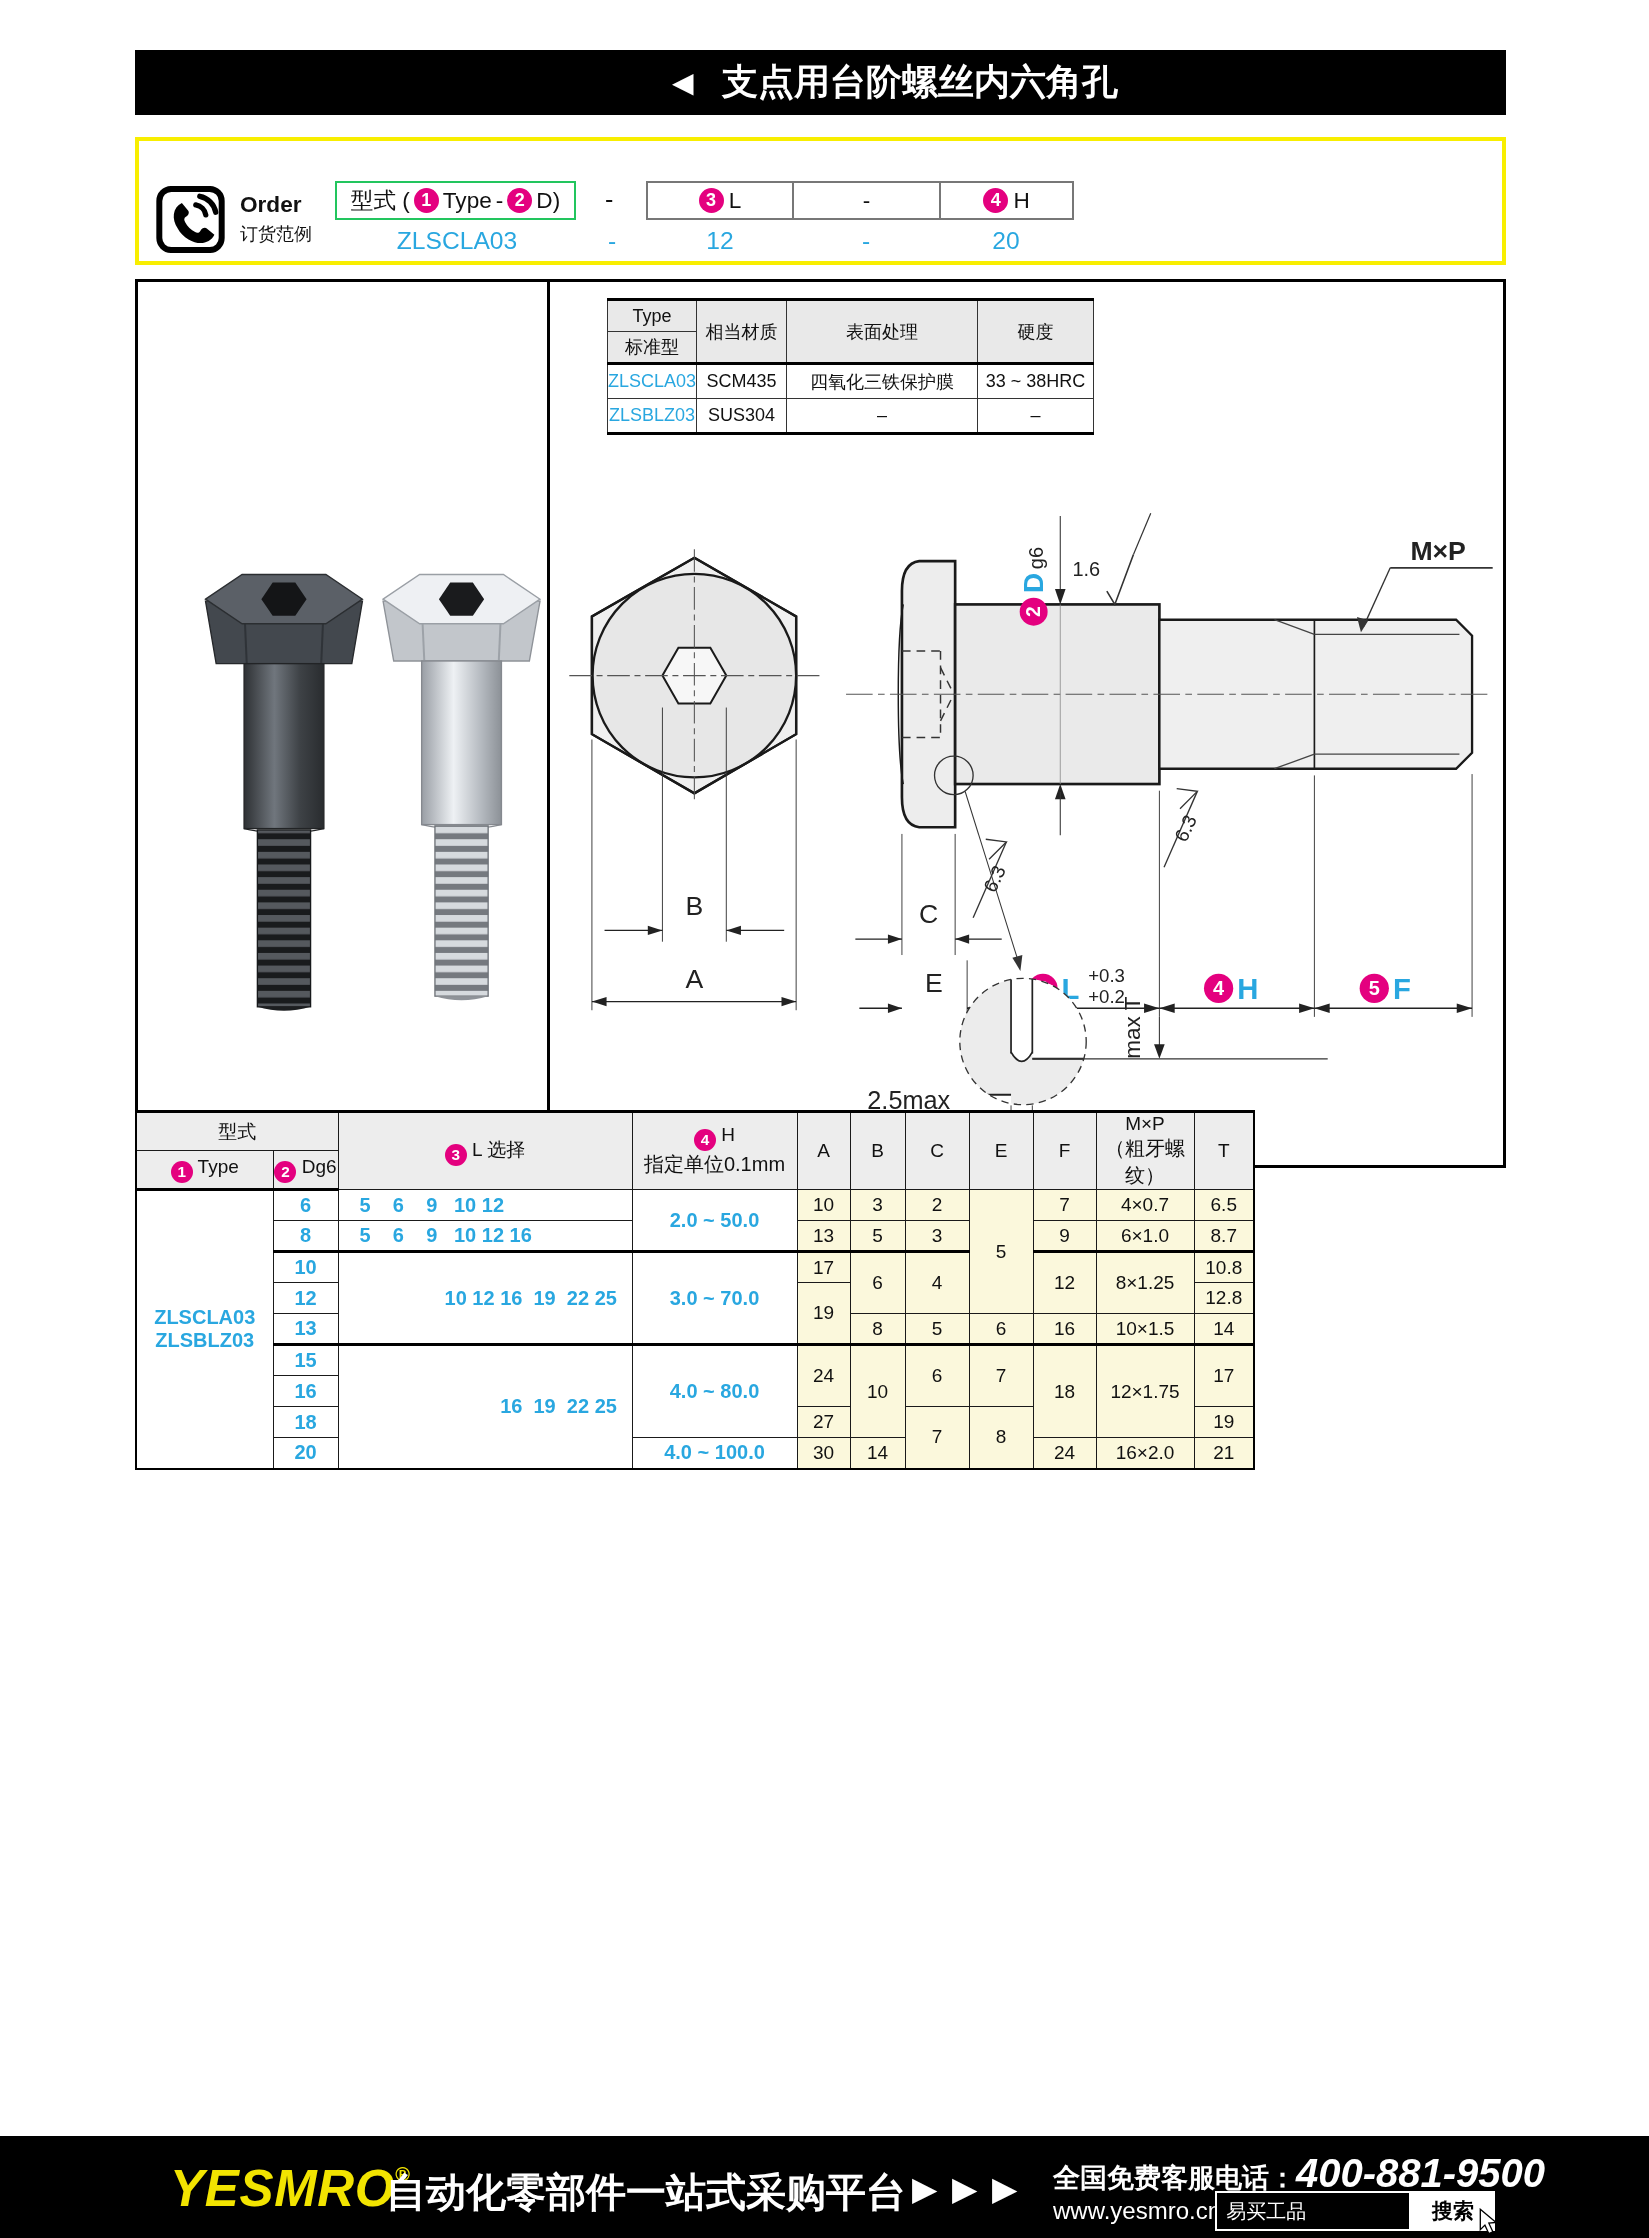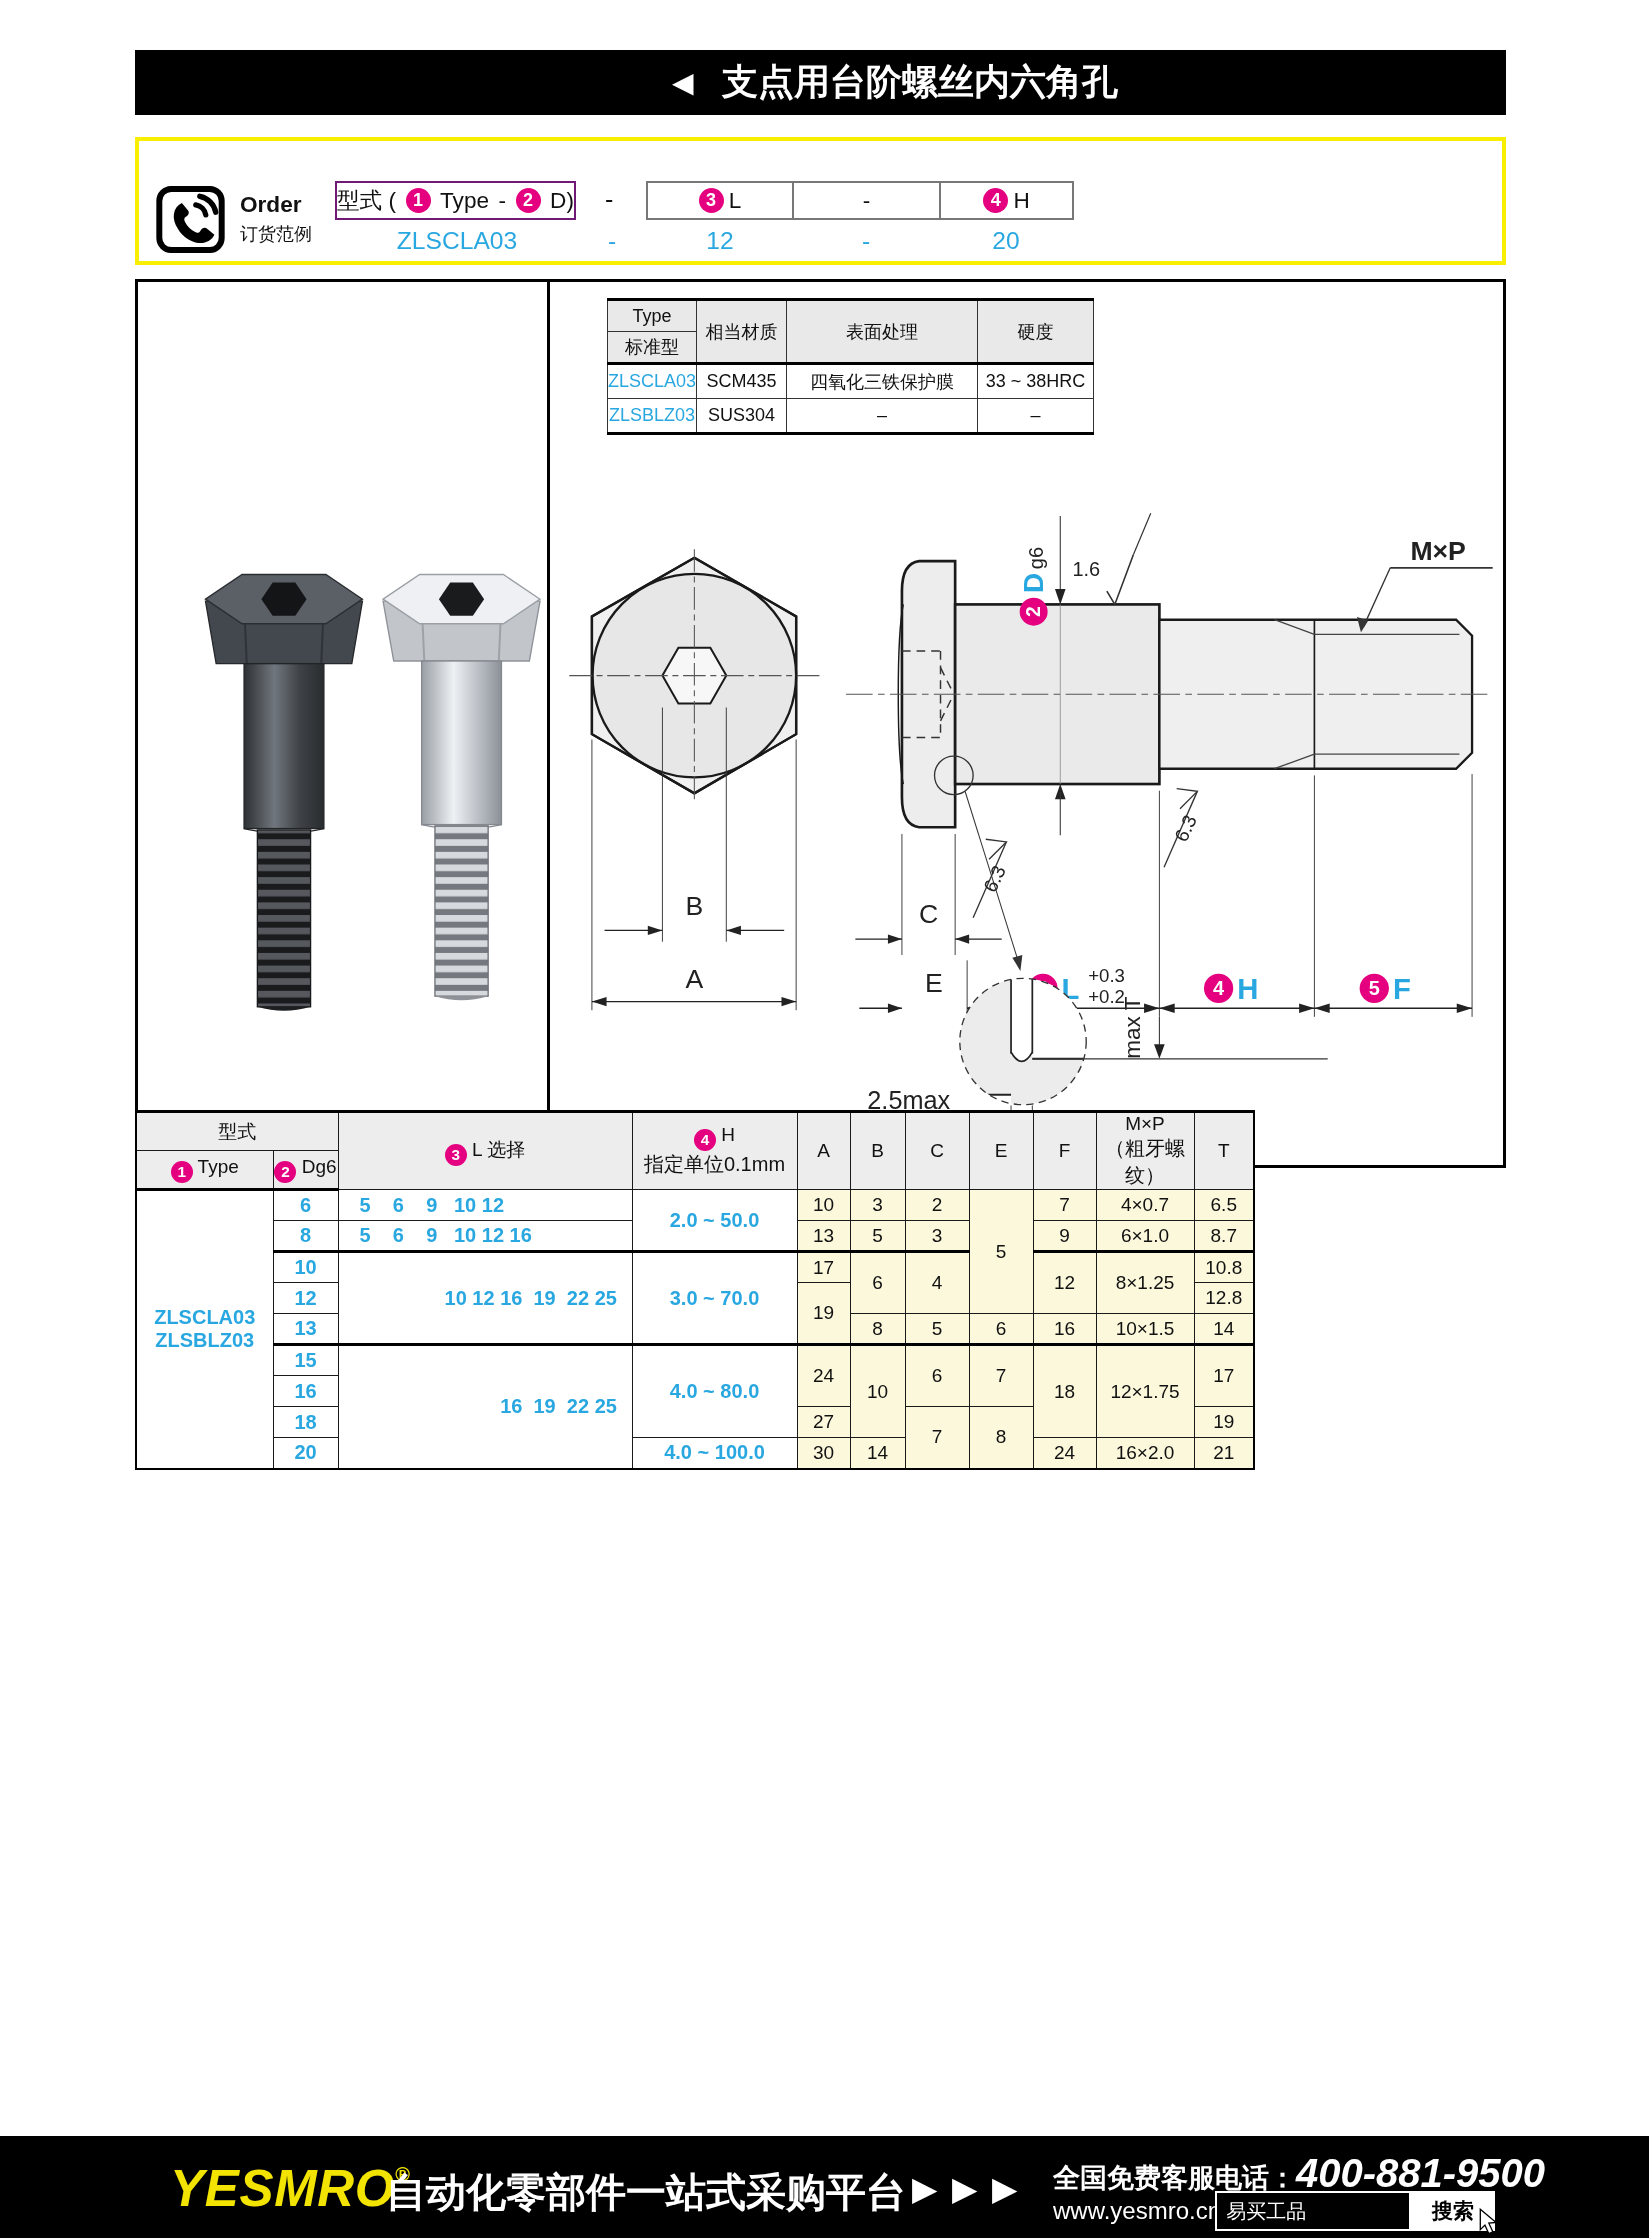--- a/index.html
+++ b/index.html
@@ -23,21 +23,21 @@
   .hdrbar .t2 { position:absolute; left:587px; color:#fff; font-size:36px; font-weight:bold; }
 
   
   .orderbox { left:135px; top:137px; width:1371px; height:128px; background:#fff;
               border:4px solid #f8ee00; }
   .instr { position:absolute; left:14.6px; top:6.7px; font-size:22.6px; }
   .phoneico { position:absolute; left:16.6px; top:45px; }
   .order-en { position:absolute; left:101px; top:51px; font-size:22.6px; font-weight:bold; }
   .order-cn { position:absolute; left:101px; top:81px; font-size:18px; }
   .tbox { position:absolute; left:196px; top:40px; width:241px; height:39px;
-          border:2px solid #701a75; display:flex; align-items:center; justify-content:space-between;
+          border:2px solid #22c55e; display:flex; align-items:center; justify-content:center;
           font-size:22.6px; gap:4px; }
   .sep1 { position:absolute; left:466px; top:44px; font-size:25px; }
   .lmh { position:absolute; left:507px; top:40px; height:39px; display:flex; }
   .lmh .cell { height:100%; border:2px solid #777; display:flex; align-items:center;
                justify-content:center; font-size:22.6px; gap:5.3px; }
   .lmh .cell + .cell { border-left:none; }
   .exrow span { position:absolute; top:86px; transform:translateX(-50%);
                 color:#29a7e0; font-size:24.6px; }
 
   

